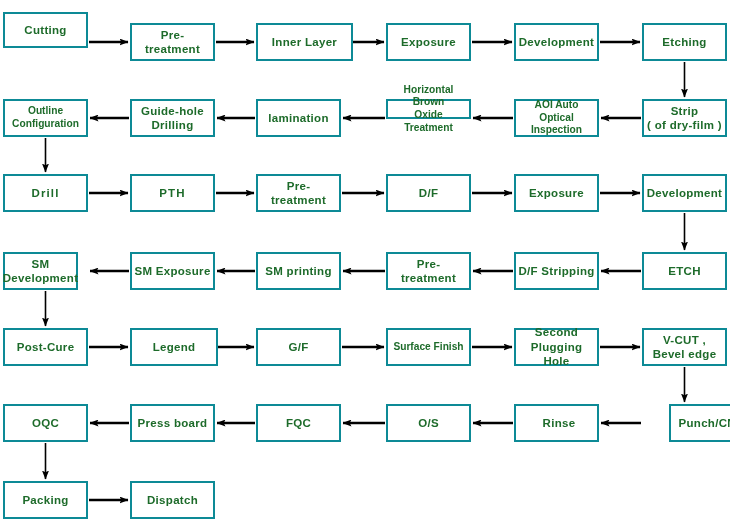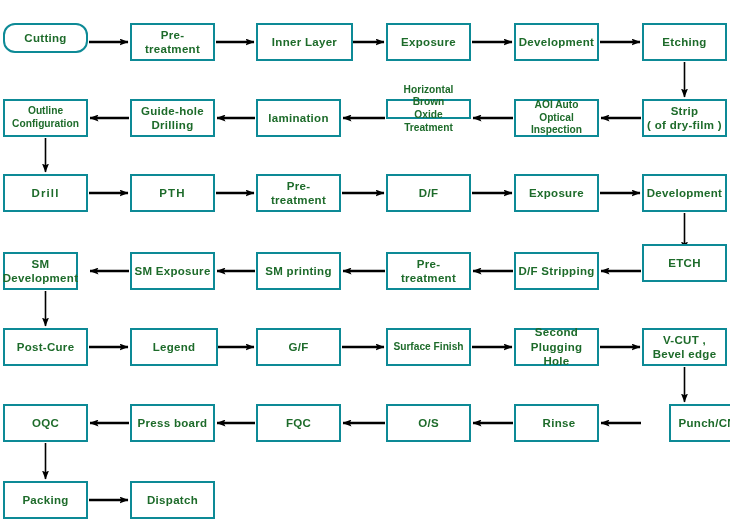--- a/index.html
+++ b/index.html
@@ -96,21 +96,21 @@
         <line x1="641" y1="423" x2="601" y2="423" stroke="#000000" stroke-width="2.4" marker-end="url(#ah)"></line>
         <line x1="513" y1="423" x2="473" y2="423" stroke="#000000" stroke-width="2.4" marker-end="url(#ah)"></line>
         <line x1="385" y1="423" x2="343" y2="423" stroke="#000000" stroke-width="2.4" marker-end="url(#ah)"></line>
         <line x1="255" y1="423" x2="217" y2="423" stroke="#000000" stroke-width="2.4" marker-end="url(#ah)"></line>
         <line x1="129" y1="423" x2="90" y2="423" stroke="#000000" stroke-width="2.4" marker-end="url(#ah)"></line>
         <line x1="45.5" y1="443" x2="45.5" y2="479" stroke="#000000" stroke-width="1.6" marker-end="url(#ah)"></line>
         <line x1="89" y1="500" x2="128" y2="500" stroke="#000000" stroke-width="2.4" marker-end="url(#ah)"></line>
       </g>
   </svg>
   <div id="node-layer">
-      <div class="node" style="left: 3px; top: 23px; width: 85px; height: 30px; border-radius: 12px;">Cutting</div>
+      <div class="node" style="left: 3px; top: 12px; width: 85px; height: 36px;">Cutting</div>
       <div class="node" style="left: 130px; top: 23px; width: 85px; height: 38px;">Pre-treatment</div>
       <div class="node" style="left: 256px; top: 23px; width: 97px; height: 38px;">Inner Layer</div>
       <div class="node" style="left: 386px; top: 23px; width: 85px; height: 38px;">Exposure</div>
       <div class="node" style="left: 514px; top: 23px; width: 85px; height: 38px;">Development</div>
       <div class="node" style="left: 642px; top: 23px; width: 85px; height: 38px;">Etching</div>
       <div class="node" style="left: 642px; top: 99px; width: 85px; height: 38px;">Strip
 ( of dry-film )</div>
       <div class="node small" style="left: 514px; top: 99px; width: 85px; height: 38px;">AOI  Auto Optical
 Inspection</div>
       <div class="node small" style="left: 386px; top: 99px; width: 85px; height: 20px;">Horizontal Brown
@@ -119,21 +119,21 @@
       <div class="node" style="left: 130px; top: 99px; width: 85px; height: 38px;">Guide-hole
 Drilling</div>
       <div class="node small" style="left: 3px; top: 99px; width: 85px; height: 38px;">Outline
 Configuration</div>
       <div class="node wide-ls" style="left: 3px; top: 174px; width: 85px; height: 38px;">Drill</div>
       <div class="node wide-ls" style="left: 130px; top: 174px; width: 85px; height: 38px;">PTH</div>
       <div class="node" style="left: 256px; top: 174px; width: 85px; height: 38px;">Pre-treatment</div>
       <div class="node" style="left: 386px; top: 174px; width: 85px; height: 38px;">D/F</div>
       <div class="node" style="left: 514px; top: 174px; width: 85px; height: 38px;">Exposure</div>
       <div class="node" style="left: 642px; top: 174px; width: 85px; height: 38px;">Development</div>
-      <div class="node" style="left: 642px; top: 244px; width: 85px; height: 38px;">ETCH</div>
+      <div class="node" style="left: 642px; top: 252px; width: 85px; height: 38px;">ETCH</div>
       <div class="node" style="left: 514px; top: 252px; width: 85px; height: 38px;">D/F Stripping</div>
       <div class="node" style="left: 386px; top: 252px; width: 85px; height: 38px;">Pre-treatment</div>
       <div class="node" style="left: 256px; top: 252px; width: 85px; height: 38px;">SM printing</div>
       <div class="node" style="left: 130px; top: 252px; width: 85px; height: 38px;">SM Exposure</div>
       <div class="node" style="left: 3px; top: 252px; width: 75px; height: 38px;">SM
 Development</div>
       <div class="node" style="left: 3px; top: 328px; width: 85px; height: 38px;">Post-Cure</div>
       <div class="node" style="left: 130px; top: 328px; width: 88px; height: 38px;">Legend</div>
       <div class="node" style="left: 256px; top: 328px; width: 85px; height: 38px;">G/F</div>
       <div class="node small" style="left: 386px; top: 328px; width: 85px; height: 38px;">Surface Finish</div>

